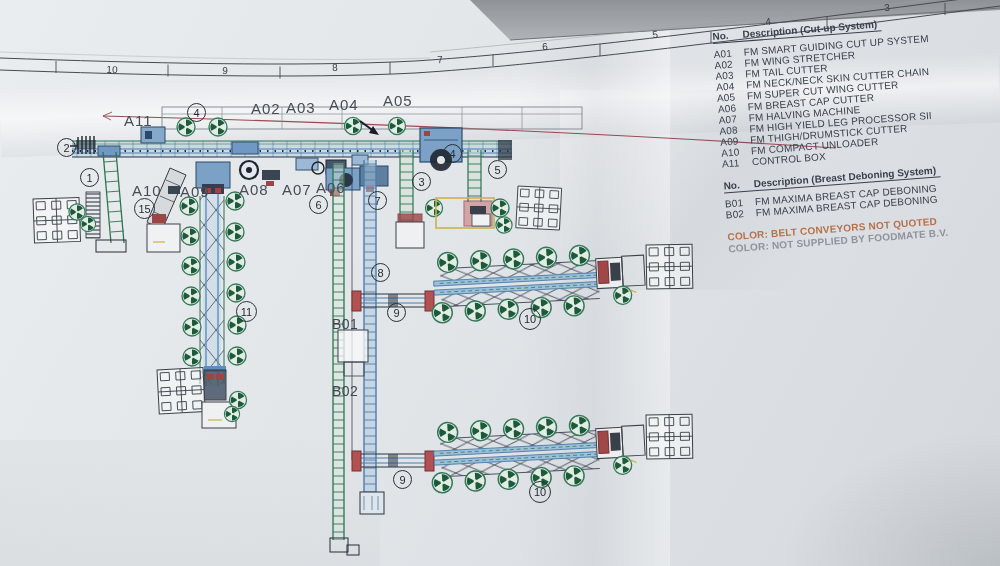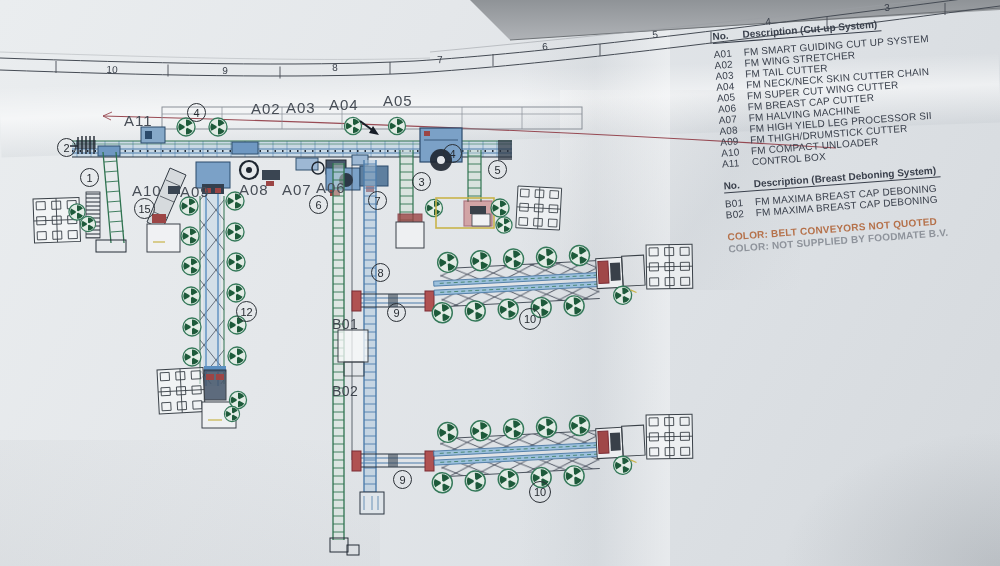--- a/index.html
+++ b/index.html
@@ -375,21 +375,21 @@
   <span class="callout" style="left:80px;top:168px;width:19px;height:19px">1</span>
   <span class="callout" style="left:134px;top:198px;width:21px;height:21px">15</span>
   <span class="callout" style="left:187px;top:103px;width:19px;height:19px">4</span>
   <span class="callout" style="left:309px;top:195px;width:19px;height:19px">6</span>
   <span class="callout" style="left:368px;top:191px;width:19px;height:19px">7</span>
   <span class="callout" style="left:412px;top:172px;width:19px;height:19px">3</span>
   <span class="callout" style="left:443px;top:144px;width:19px;height:19px">4</span>
   <span class="callout" style="left:488px;top:160px;width:19px;height:19px">5</span>
   <span class="callout" style="left:371px;top:263px;width:19px;height:19px">8</span>
   <span class="callout" style="left:387px;top:303px;width:19px;height:19px">9</span>
-  <span class="callout" style="left:236px;top:301px;width:21px;height:21px">12</span>
+  <span class="callout" style="left:236px;top:301px;width:21px;height:21px">11</span>
   <span class="callout" style="left:519px;top:308px;width:22px;height:22px">10</span>
   <span class="callout" style="left:393px;top:470px;width:19px;height:19px">9</span>
   <span class="callout" style="left:529px;top:481px;width:22px;height:22px">10</span>
 
   <div class="legend">
     <div class="lg-header">
       <span>No.</span>
       <span>Description (Cut-up System)</span>
     </div>
     <div class="lg-items">

